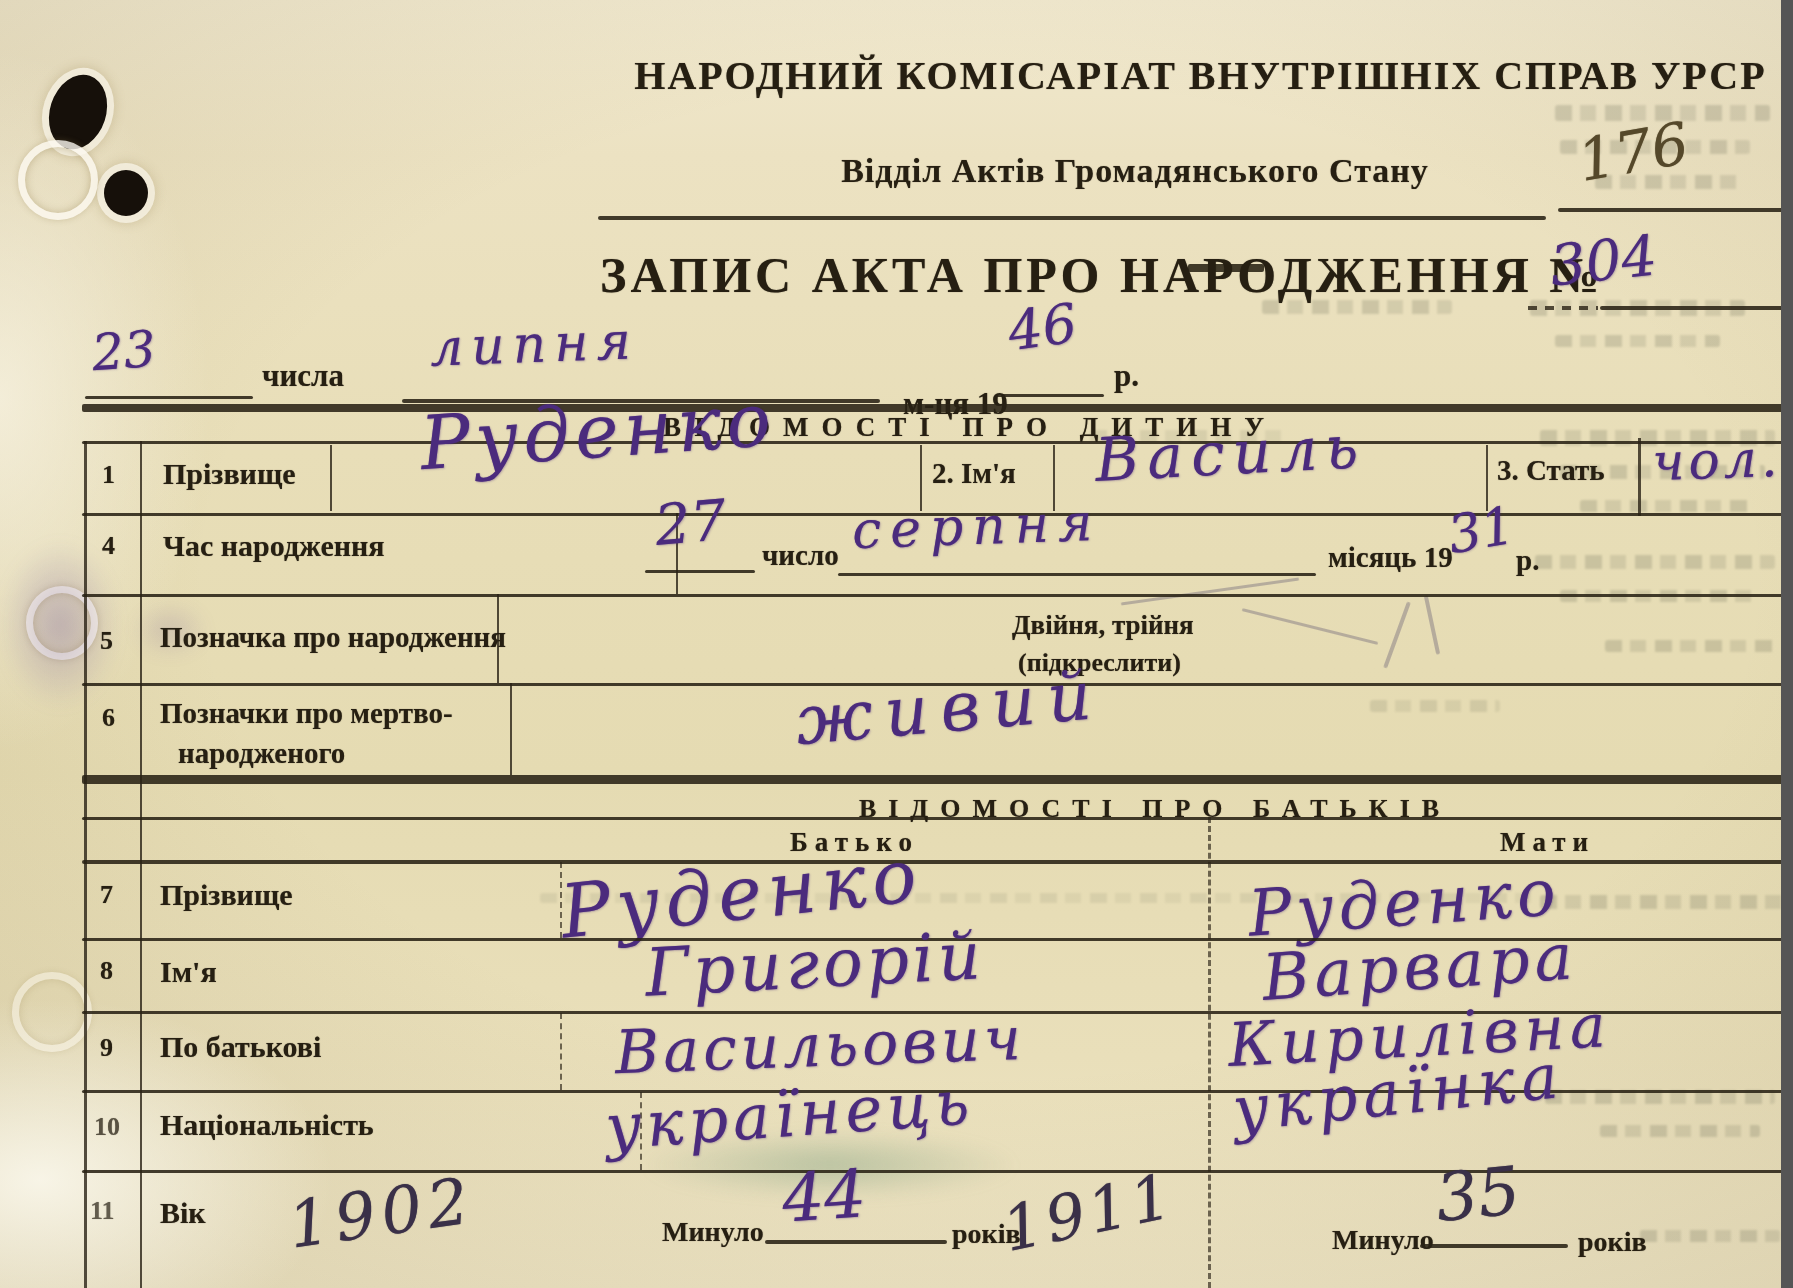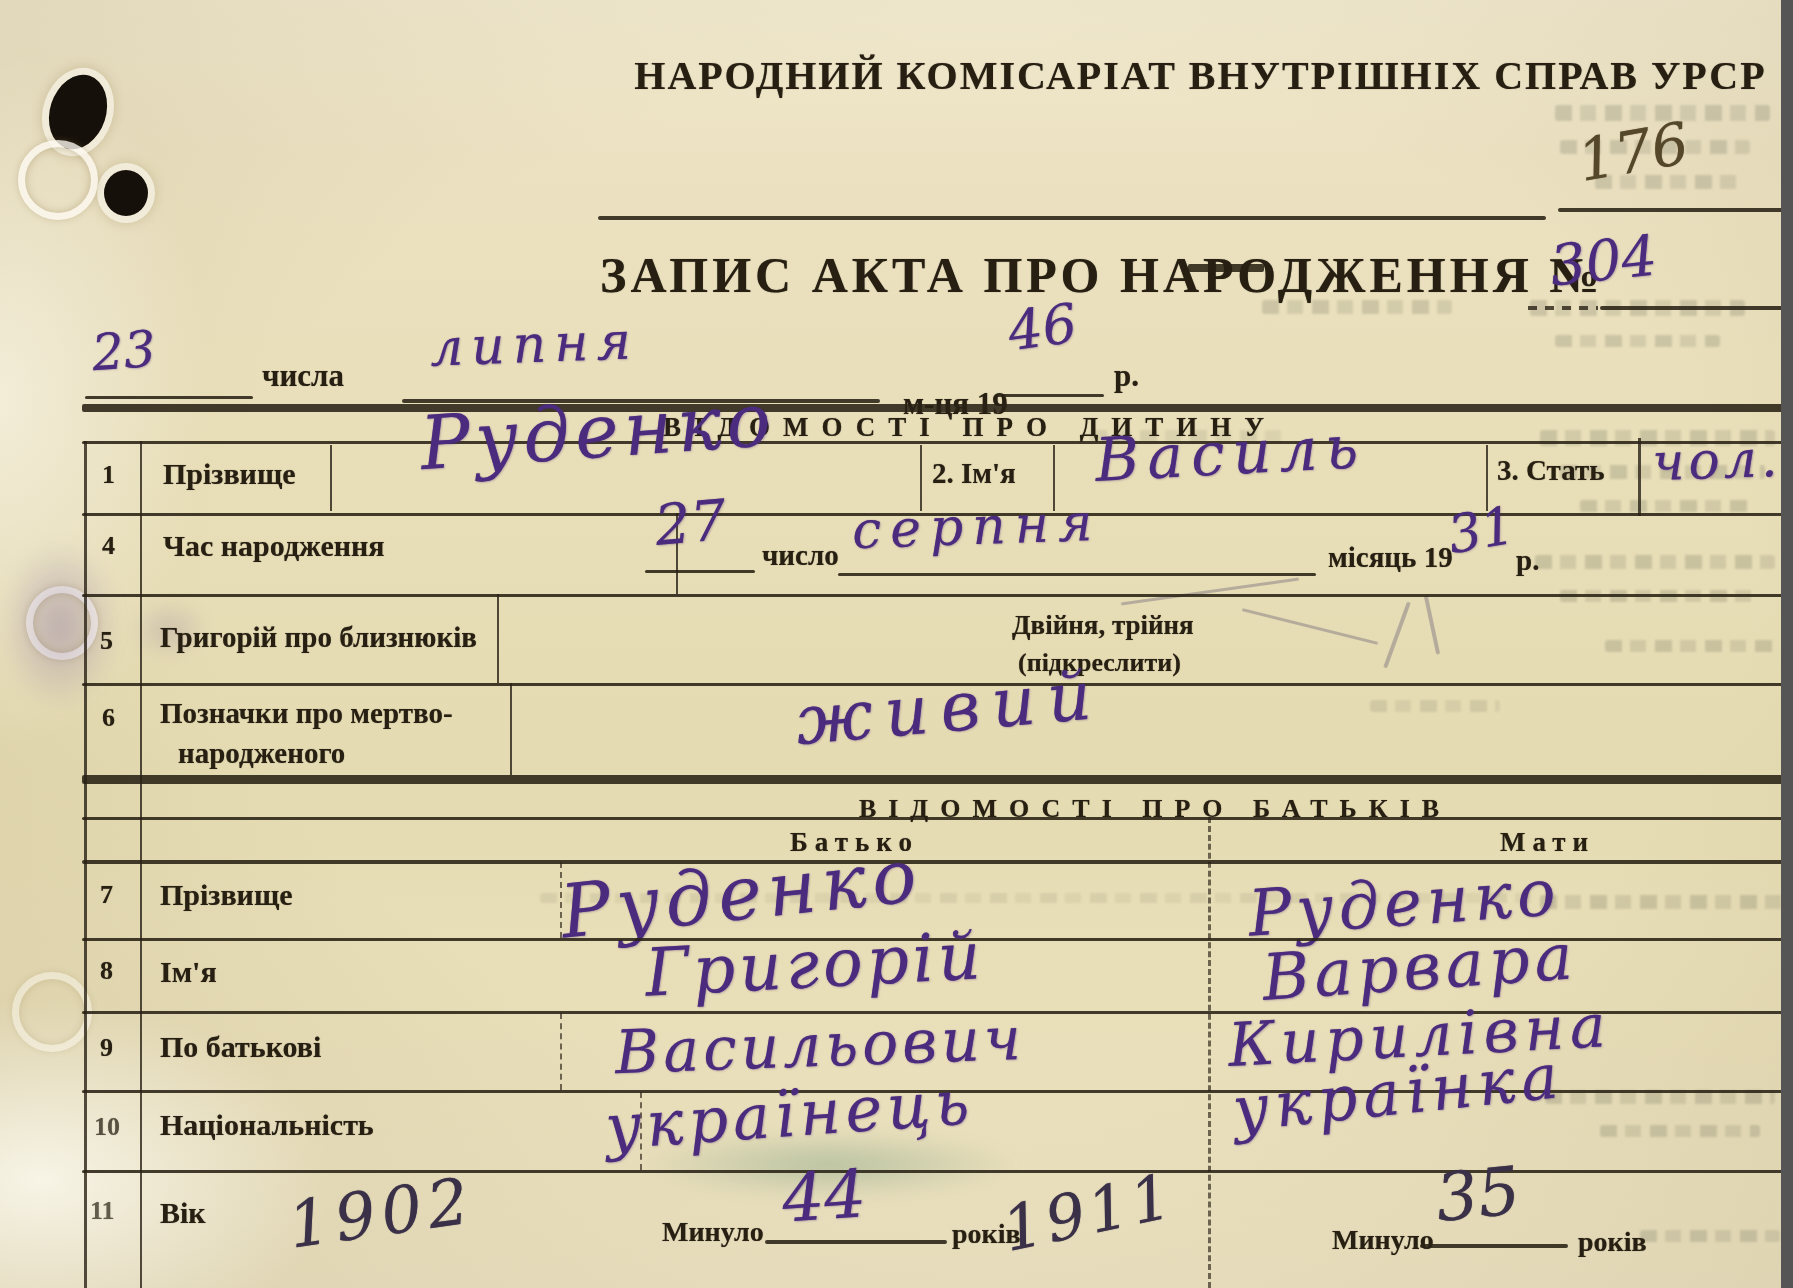--- a/index.html
+++ b/index.html
@@ -69,20 +69,21 @@
   <div class="bleed" style="left:1600px;top:1125px;width:160px;height:12px;"></div>
   <div class="bleed" style="left:1640px;top:1230px;width:140px;height:12px;"></div>
   <div class="stamp-smudge" style="left:640px;top:1130px;width:380px;height:70px;"></div>
   <div class="scribble" style="left:1120px;top:590px;width:180px;height:3px;transform:rotate(-8deg);"></div>
   <div class="scribble" style="left:1240px;top:625px;width:140px;height:3px;transform:rotate(14deg);"></div>
   <div class="scribble" style="left:1395px;top:600px;width:4px;height:70px;transform:rotate(20deg);"></div>
   <div class="scribble" style="left:1430px;top:595px;width:4px;height:60px;transform:rotate(-12deg);"></div>
 
   <div class="printed center" style="left:618px;top:52px;width:1165px;font-size:40px;letter-spacing:2px;">НАРОДНИЙ КОМІСАРІАТ ВНУТРІШНІХ СПРАВ УРСР</div>
   <div class="hline" style="left:1188px;top:264px;width:76px;height:8px;"></div>
+  <div class="printed center" style="left:700px;top:152px;width:870px;font-size:34px;letter-spacing:1px;">Відділ Актів Громадянського Стану</div>
   <div class="hand hand-olive" style="left:1578px;top:118px;font-size:58px;transform:rotate(-10deg);">176</div>
   <div class="hline" style="left:598px;top:216px;width:948px;height:4px;"></div>
   <div class="hline" style="left:1558px;top:208px;width:230px;height:4px;"></div>
 
   <div class="printed" style="left:600px;top:246px;font-size:50px;letter-spacing:4px;">ЗАПИС АКТА ПРО НАРОДЖЕННЯ №</div>
   <div class="hand" style="left:1550px;top:228px;font-size:56px;transform:rotate(-6deg);">304</div>
   <div class="dotline" style="left:1528px;top:306px;width:70px;"></div>
   <div class="hline" style="left:1600px;top:306px;width:188px;height:4px;"></div>
 
   <div class="hand" style="left:92px;top:322px;font-size:50px;transform:rotate(-4deg);">23</div>
@@ -125,21 +126,21 @@
   <div class="printed" style="left:762px;top:539px;font-size:29px;">число</div>
   <div class="hand" style="left:852px;top:496px;font-size:52px;letter-spacing:9px;transform:rotate(-2deg);">серпня</div>
   <div class="hline" style="left:838px;top:573px;width:478px;height:3px;"></div>
   <div class="printed" style="left:1328px;top:541px;font-size:29px;">місяць 19</div>
   <div class="hand" style="left:1448px;top:500px;font-size:52px;transform:rotate(-10deg);">31</div>
   <div class="printed" style="left:1516px;top:544px;font-size:29px;">р.</div>
   <div class="hline" style="left:82px;top:594px;width:1711px;height:3px;"></div>
 
   <div class="vline" style="left:497px;top:594px;height:89px;width:2px;"></div>
   <div class="printed" style="left:100px;top:626px;font-size:26px;">5</div>
-  <div class="printed" style="left:160px;top:621px;font-size:29px;">Григорій про близнюків</div>
+  <div class="printed" style="left:160px;top:621px;font-size:29px;">Позначка про народження</div>
   <div class="printed" style="left:1012px;top:610px;font-size:27px;">Двійня, трійня</div>
   <div class="printed" style="left:1018px;top:648px;font-size:26px;">(підкреслити)</div>
   <div class="hline" style="left:82px;top:683px;width:1711px;height:2.5px;"></div>
 
   <div class="vline" style="left:510px;top:683px;height:92px;width:2px;"></div>
   <div class="printed" style="left:102px;top:703px;font-size:26px;">6</div>
   <div class="printed" style="left:160px;top:697px;font-size:29px;">Позначки про мертво-</div>
   <div class="printed" style="left:178px;top:737px;font-size:29px;">народженого</div>
   <div class="hand" style="left:795px;top:668px;font-size:68px;letter-spacing:12px;transform:rotate(-5deg);">живий</div>
   <div class="hline" style="left:82px;top:775px;width:1711px;height:9px;"></div>

